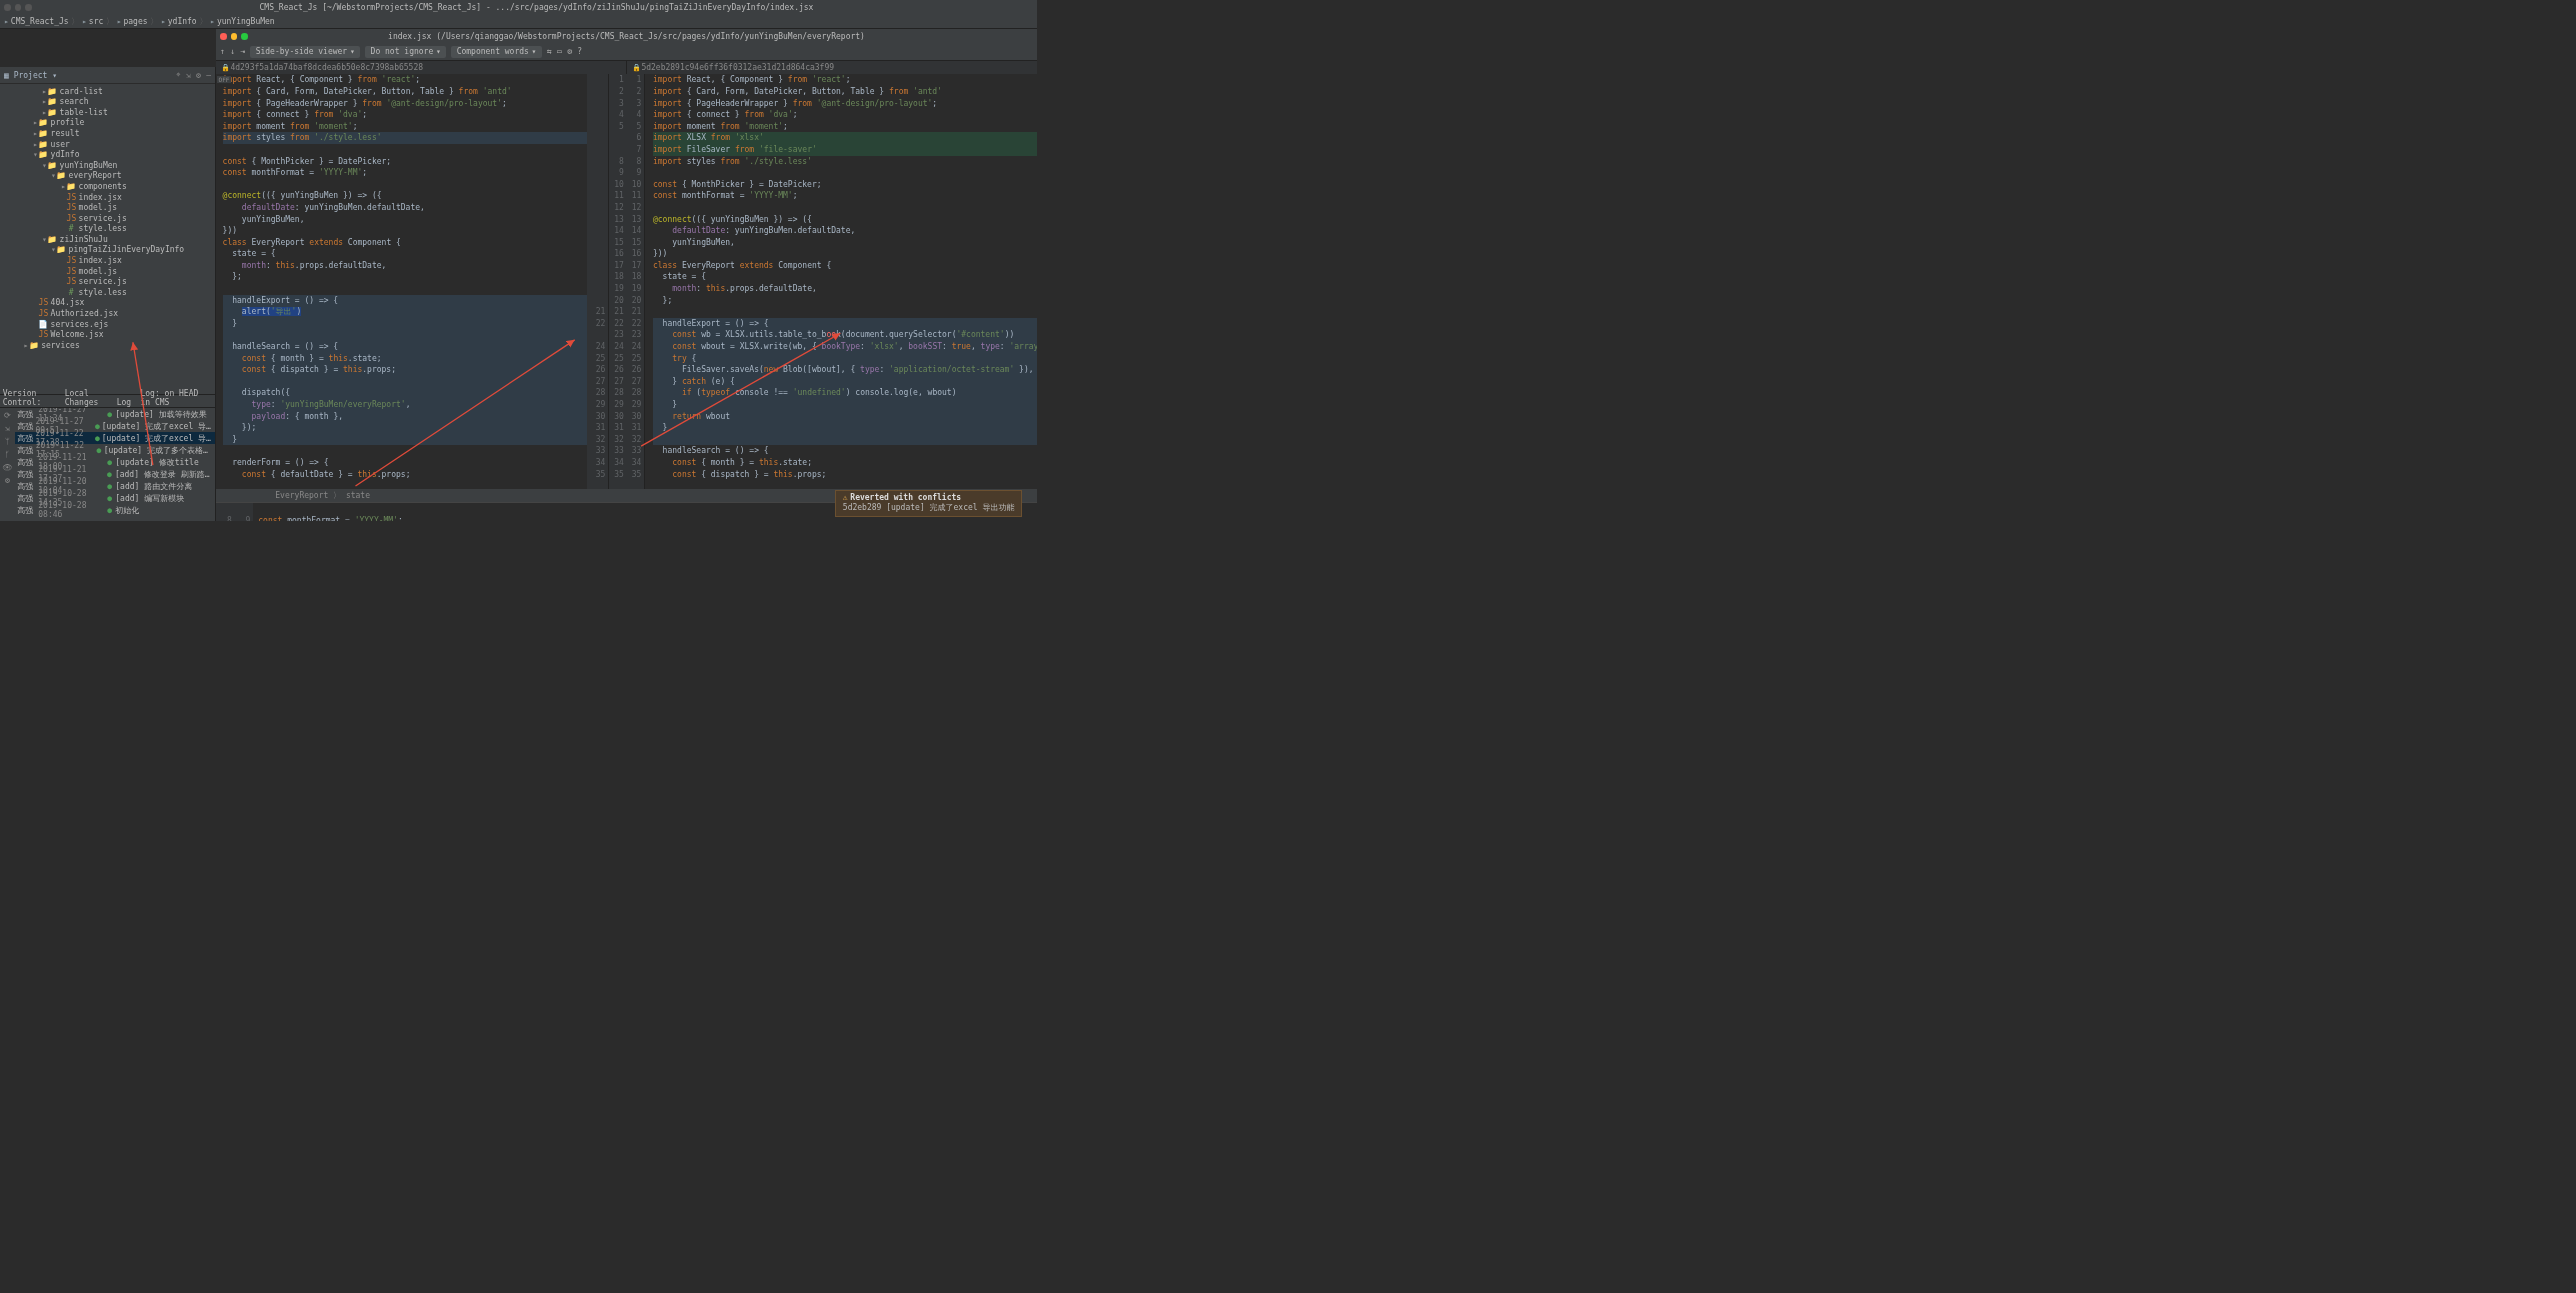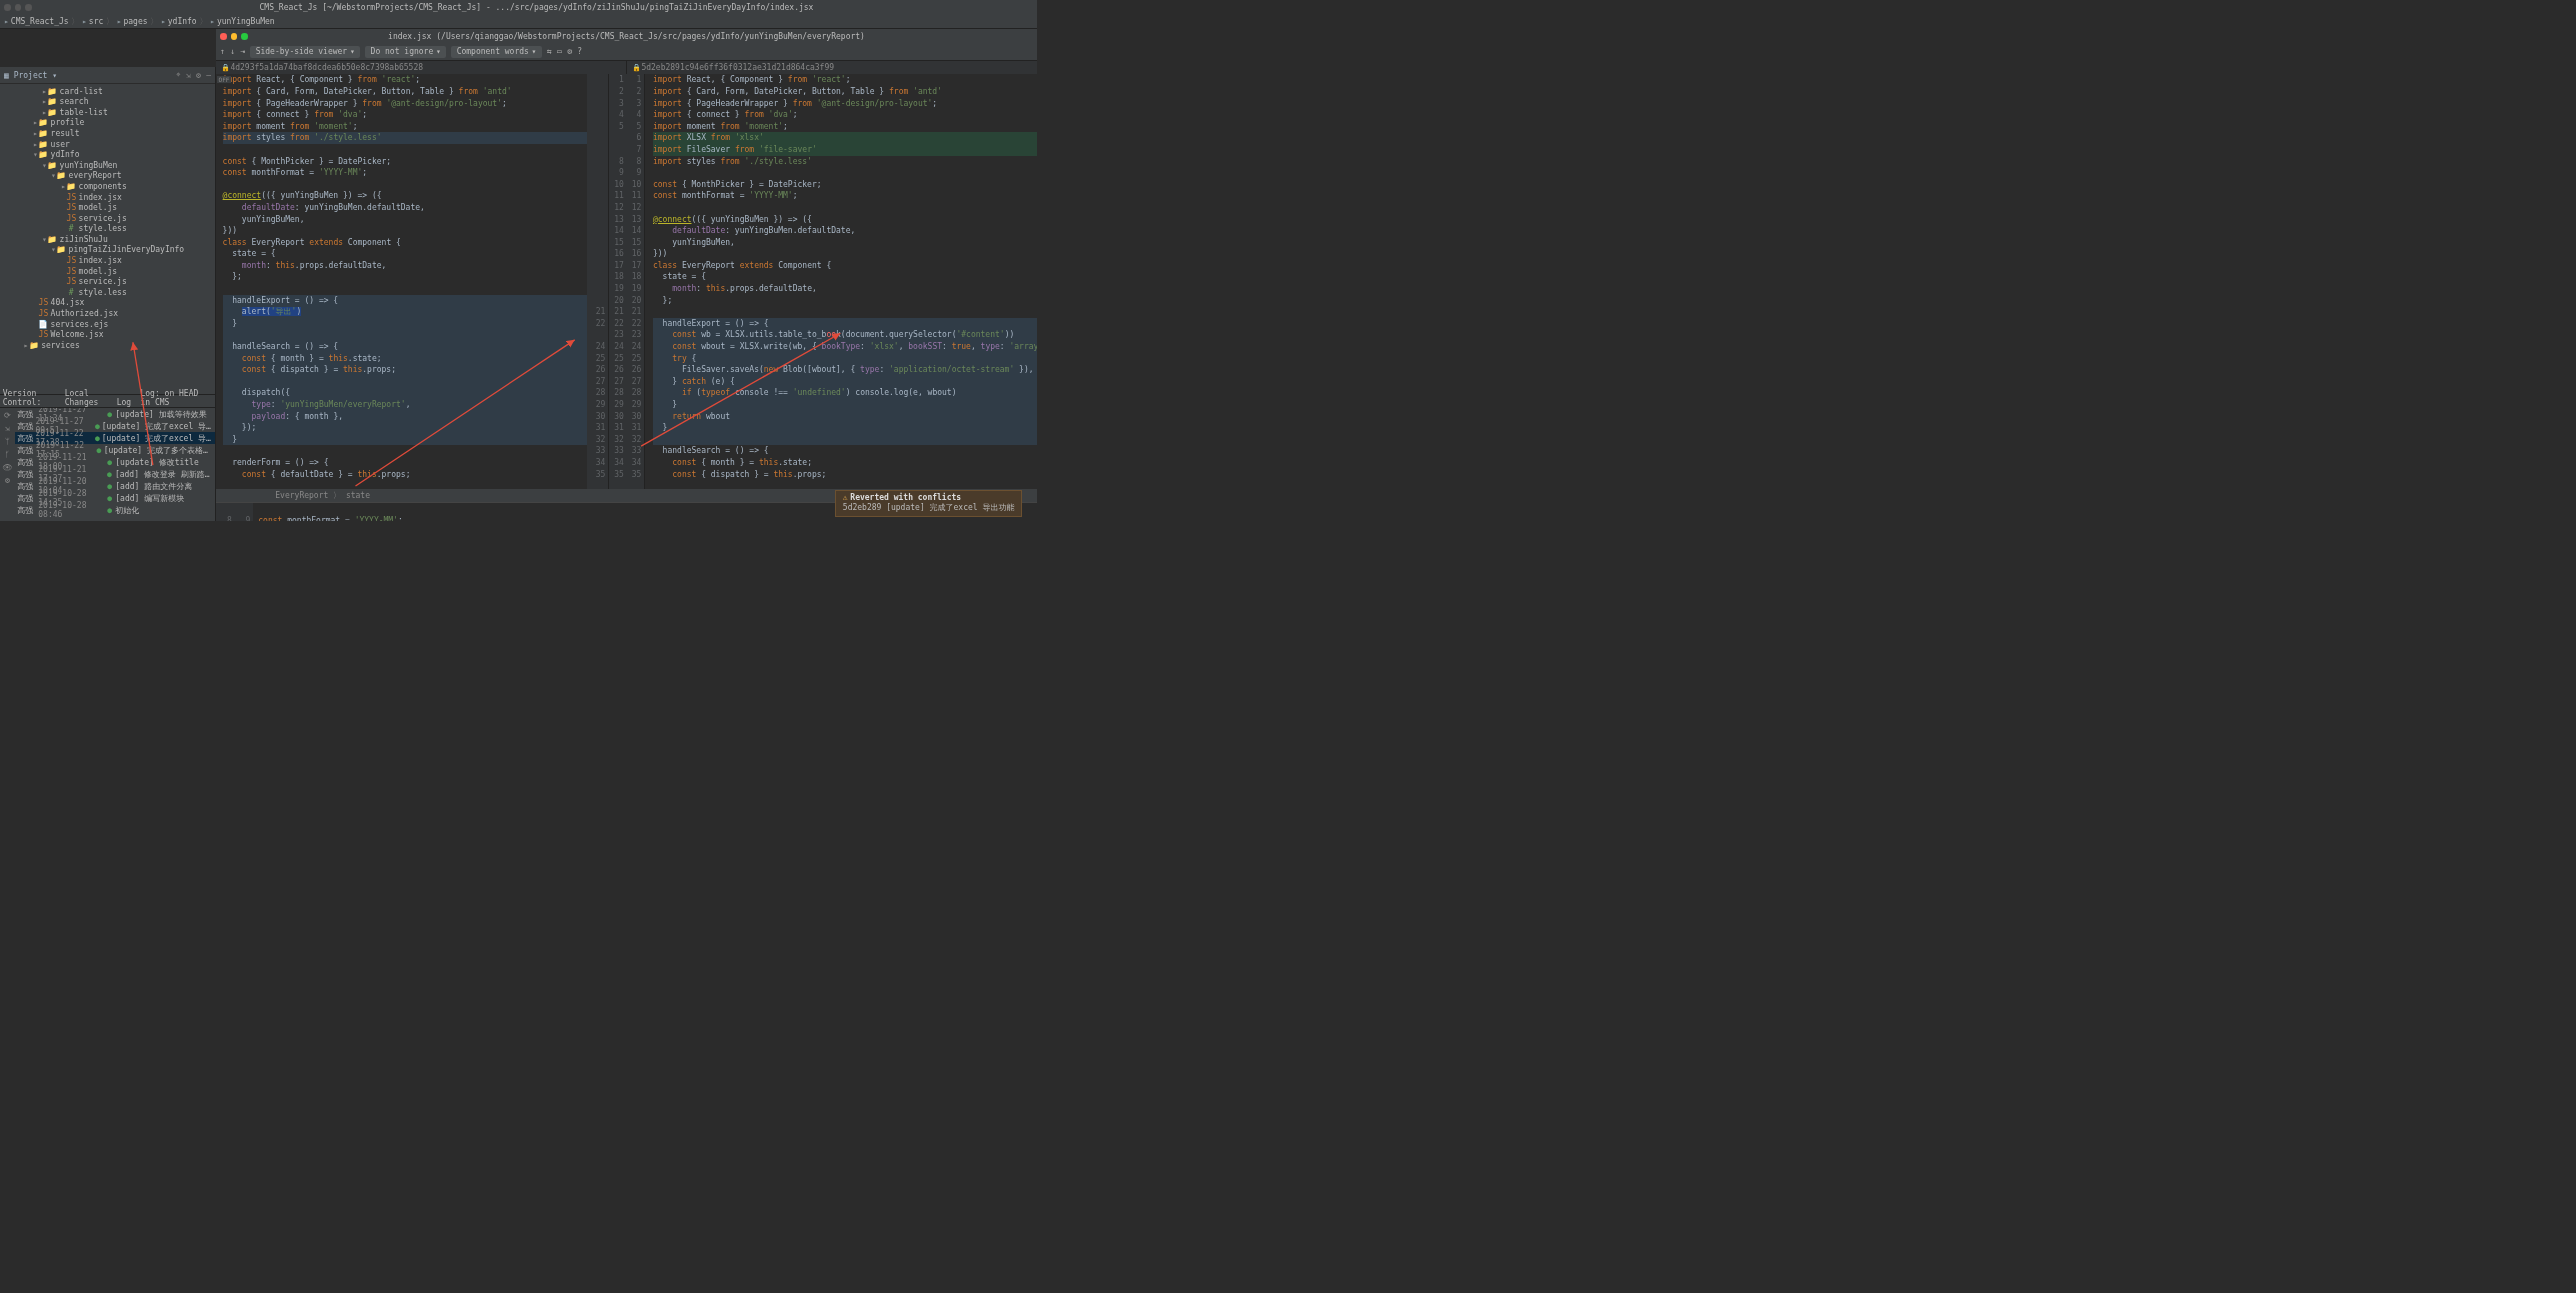--- a/index.html
+++ b/index.html
@@ -45,21 +45,21 @@
   .diff-hashes{ height:13.3px; display:flex; background:#313335;}
   .diff-hashes .half{ flex:1; display:flex; align-items:center; padding:0 5.3px; color:#888; font-size:7.3px; border-right:0.7px solid #222;}
   .diff-body{ flex:1; display:flex; overflow:hidden; position:relative;}
   .code-pane{ flex:1; overflow:hidden; position:relative;}
   .gutter-split{ width:37px; background:#313335; display:flex; border-left:0.7px solid #222; border-right:0.7px solid #222;}
   .gutter-split .col{ width:18.6px; text-align:right; padding-right:2.7px; color:#606366; font-size:7.3px; line-height:11.6px;}
   .code-pane .gut{ position:absolute; left:0; top:0; width:16px; background:#313335; text-align:right; padding-right:2.7px; color:#606366; font-size:7.3px; line-height:11.6px; height:100%;}
   .code-pane.left .gut{ width:21px; left:auto; right:0; }
   .code-pane .src{ margin-left:16px; padding-left:5.3px; line-height:11.6px; white-space:pre; font-size:8px;}
   .code-pane.left .src{ margin-left:0; margin-right:21px; padding-left:6.6px;}
-  .kw{ color:#cc7832;} .str{ color:#6a8759;} .dec{color:#bbb529;text-decoration:underline;} .prop{color:#9876aa;} 
+  .kw{ color:#cc7832;} .str{ color:#6a8759;} .dec{color:#bbb529;} .prop{color:#9876aa;} 
   .hl-add{ background:#294436;} 
   .hl-mod{ background:#303c47;}
   .sel-line{ background:#214283;}
   .bottom-editor{ flex:1; display:flex; background:#2b2b2b; border-top:0.7px solid #444; min-height:0;}
   .bottom-editor .bgut{ width:37px; background:#313335; display:flex;}
   .bottom-editor .bgut .c{ width:18.6px; text-align:right; padding-right:2.7px; color:#606366; line-height:11.6px; font-size:7.3px;}
   .bottom-editor .bsrc{ padding-left:5.3px; line-height:11.6px; white-space:pre;}
   .be-bread{ height:13.3px; background:#3c3f41; display:flex; align-items:center; padding:0 5.3px; color:#888; font-size:7.3px;}
   .status-toast{ position:absolute; right:15px; bottom:4px; background:#4a3b2a; border:0.7px solid #6b5030; padding:2.7px 6.6px; font-size:7.3px; color:#ddd;}
   .status-toast .warn{ color:#d6a24c; margin-right:2.7px;}

